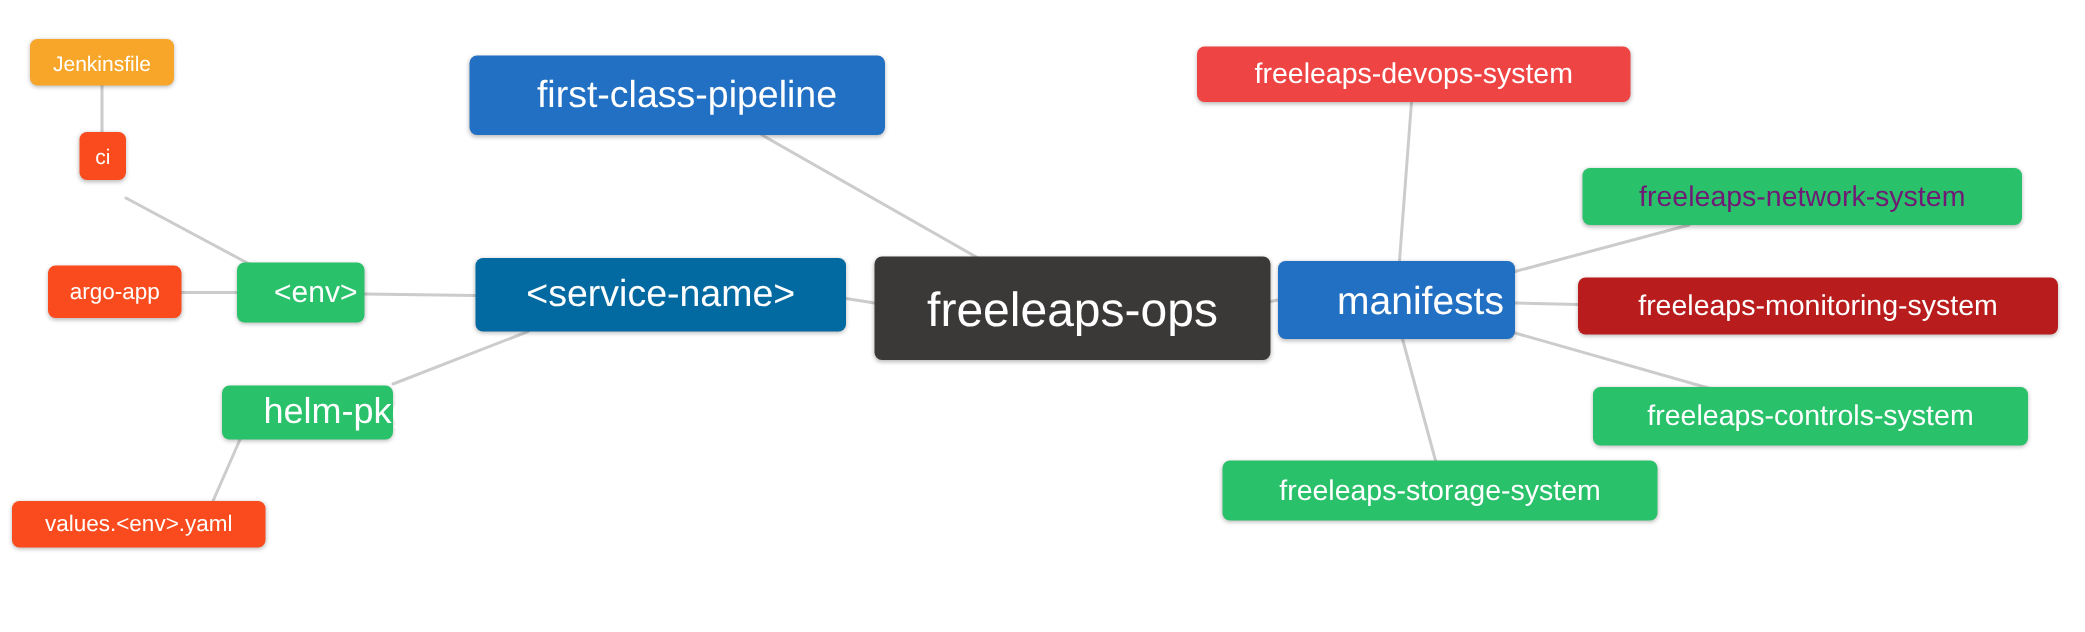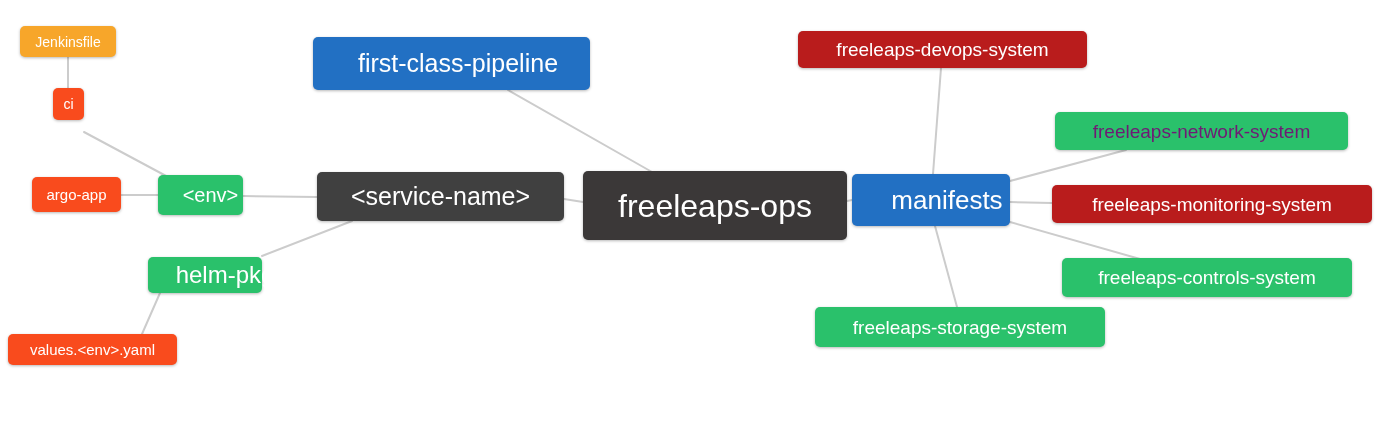--- a/index.html
+++ b/index.html
@@ -83,30 +83,30 @@
       </div>
       <div class="node" style="left: 148px; top: 257px; width: 114px; height: 36px; font-size: 24px; background: rgb(42, 193, 107); color: rgb(255, 255, 255); padding-left: 40px;">
         <span>helm-pkg</span>
       </div>
       <div class="node" style="left: 8px; top: 334px; width: 169px; height: 31px; font-size: 15px; background: rgb(249, 75, 29); color: rgb(255, 255, 255);">
         <span>values.&lt;env&gt;.yaml</span>
       </div>
       <div class="node" style="left: 313px; top: 37px; width: 277px; height: 53px; font-size: 25px; background: rgb(34, 112, 195); color: rgb(255, 255, 255); padding-left: 13px;">
         <span>first-class-pipeline</span>
       </div>
-      <div class="node" style="left: 317px; top: 172px; width: 247px; height: 49px; font-size: 25px; background: #404040; color: rgb(255, 255, 255);">
+      <div class="node" style="left: 317px; top: 172px; width: 247px; height: 49px; font-size: 25px; background: #0369a1; color: rgb(255, 255, 255);">
         <span>&lt;service-name&gt;</span>
       </div>
       <div class="node" style="left: 583px; top: 171px; width: 264px; height: 69px; font-size: 32px; background: rgb(59, 56, 56); color: rgb(255, 255, 255);">
         <span>freeleaps-ops</span>
       </div>
       <div class="node" style="left: 852px; top: 174px; width: 158px; height: 52px; font-size: 26px; background: rgb(34, 112, 195); color: rgb(255, 255, 255); padding-left: 32px;">
         <span>manifests</span>
       </div>
-      <div class="node" style="left: 798px; top: 31px; width: 289px; height: 37px; font-size: 19px; background: #b91c1c; color: rgb(255, 255, 255);">
+      <div class="node" style="left: 798px; top: 31px; width: 289px; height: 37px; font-size: 19px; background: #ef4444; color: rgb(255, 255, 255);">
         <span>freeleaps-devops-system</span>
       </div>
       <div class="node" style="left: 1055px; top: 112px; width: 293px; height: 38px; font-size: 19px; background: rgb(42, 193, 107); color: #701a75;">
         <span>freeleaps-network-system</span>
       </div>
       <div class="node" style="left: 1052px; top: 185px; width: 320px; height: 38px; font-size: 19px; background: #b91c1c; color: rgb(255, 255, 255);">
         <span>freeleaps-monitoring-system</span>
       </div>
       <div class="node" style="left: 1062px; top: 258px; width: 290px; height: 39px; font-size: 19px; background: rgb(42, 193, 107); color: rgb(255, 255, 255);">
         <span>freeleaps-controls-system</span>

